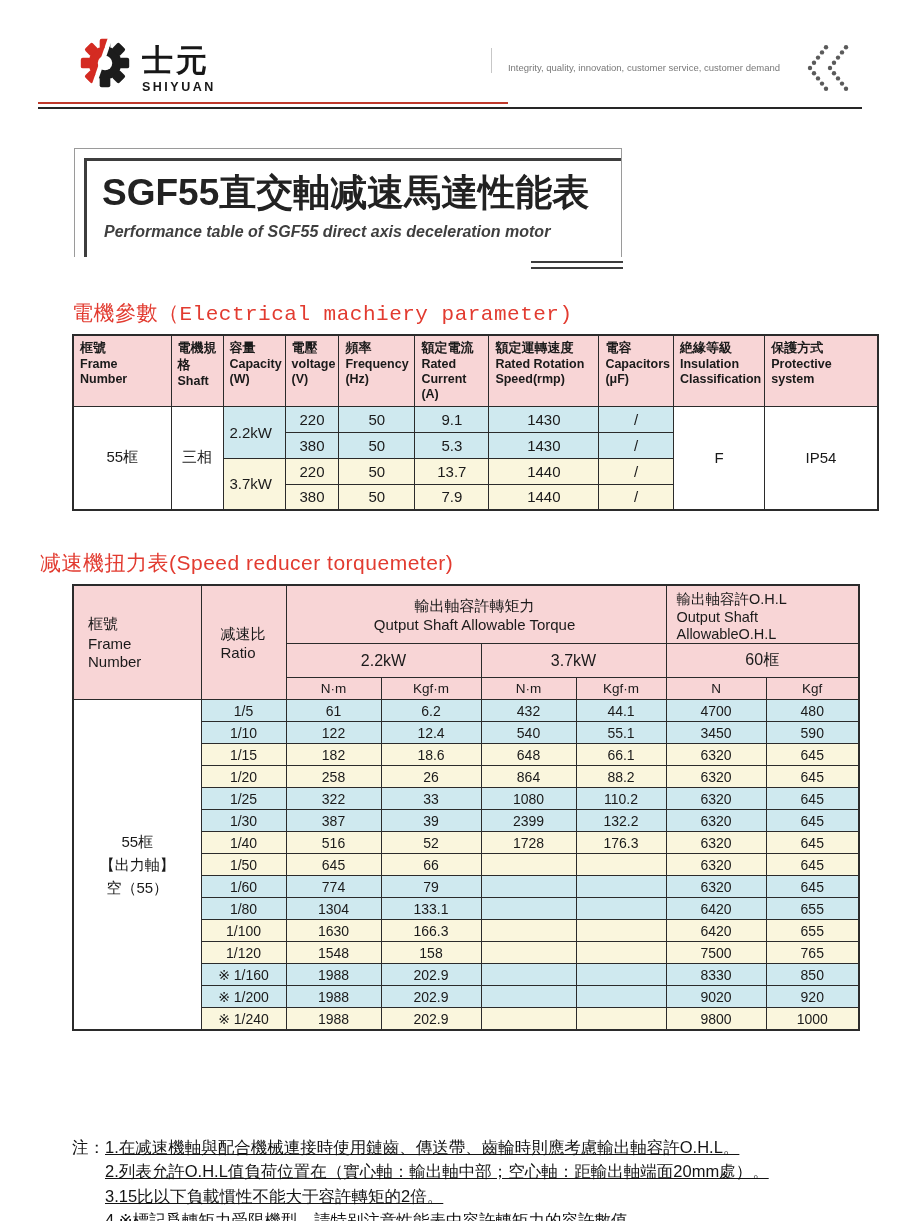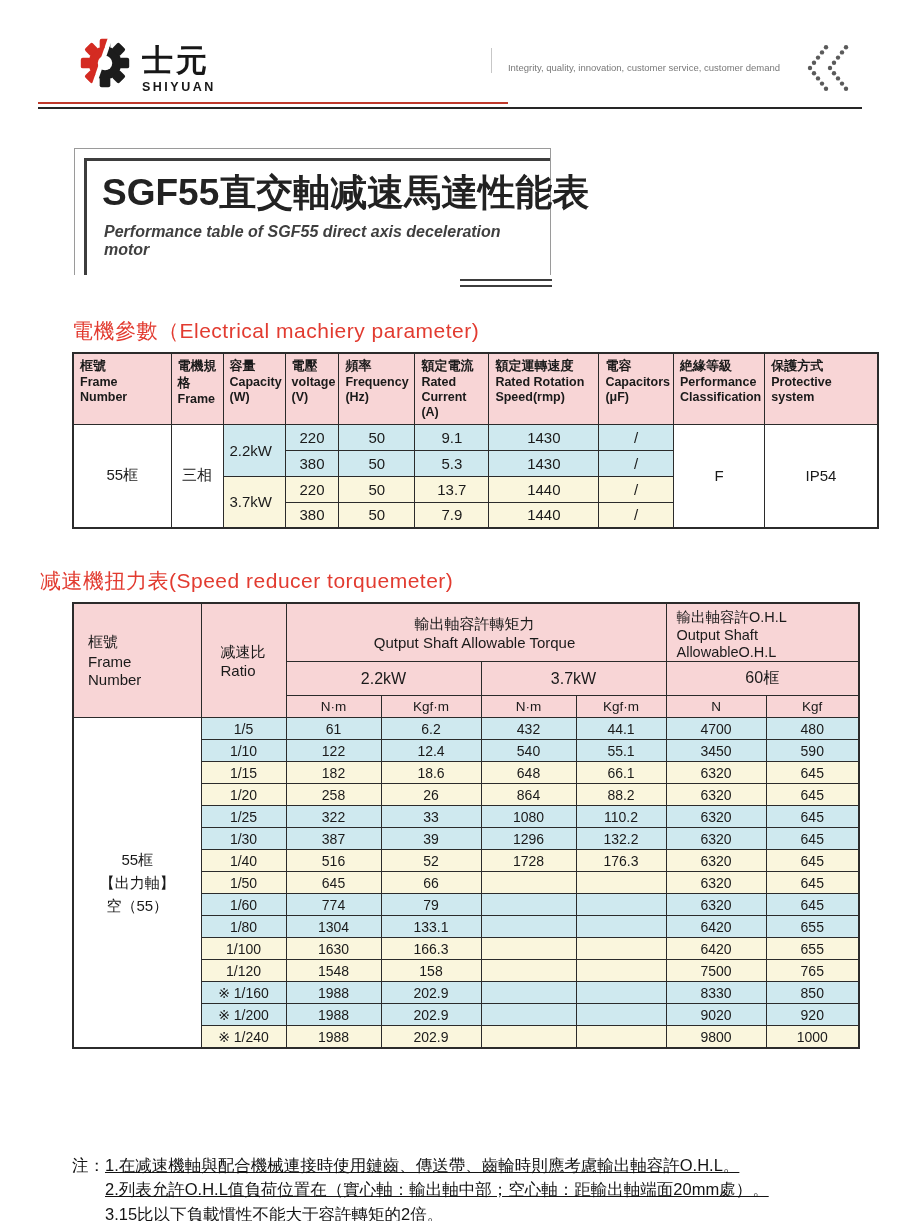--- a/index.html
+++ b/index.html
@@ -29,35 +29,35 @@
   .slogan-cn{font-size:15px;color:#4a4a4a;letter-spacing:1px;}
   .slogan-en{font-size:9.5px;color:#787878;margin-top:14px;}
   .chevrons{margin-left:24px;margin-top:10px;flex:0 0 auto;}
 
   .rule{position:relative;margin:8px 38px 0 38px;height:8px;}
   .rule-red{position:absolute;left:0;top:0;width:57%;height:2px;background:#c0392b;}
   .rule-black{position:absolute;left:0;top:5px;width:100%;height:2px;background:#262626;}
 
   
   .title-outer{
-    position:relative;margin:38px 0 0 74px;width:477px;
+    position:relative;margin:38px 0 0 74px;width:548px;
     border:1px solid #9a9a9a;border-bottom:none;
     padding:9px 0 0 9px;
   }
   .title-inner{border-left:3px solid #3d3d3d;border-top:3px solid #3d3d3d;padding:7px 14px 16px 15px;}
   .title-main{margin:0;font-size:37px;font-weight:bold;letter-spacing:0;white-space:nowrap;color:#222;}
   .title-sub{margin:5px 0 0 2px;font-size:16px;font-weight:bold;font-style:italic;color:#3f3f3f;}
   .title-outer::after{
     content:"";position:absolute;right:-2px;bottom:-12px;width:92px;height:4px;
     border-top:2px solid #3d3d3d;border-bottom:2px solid #3d3d3d;
   }
 
   
   .sec-heading{font-weight:normal;color:var(--red);font-size:21px;letter-spacing:0.5px;}
-  .sec1{margin:42px 0 7px 72px;}
+  .sec1{margin:42px 0 7px 72px;font-family:Liberation Mono, monospace;}
   .sec2{margin:38px 0 7px 40px;}
 
   
   table{border-collapse:collapse;table-layout:fixed;margin-left:72px;border:2px solid var(--border);}
   th,td{border:1px solid var(--border);overflow:hidden;}
   th{background:var(--pink);vertical-align:top;text-align:left;padding:4px 3px 3px 6px;}
 
   
   #t1 th{font-weight:bold;height:60px;}
   #t1 .cn{display:block;font-size:13px;line-height:1.3;}
@@ -182,21 +182,21 @@
         <col style="width:113px">
     </colgroup>
     <thead>
       <tr>
         <th>
             <span class="cn">框號</span>
             <span class="en">Frame Number</span>
           </th>
         <th>
             <span class="cn">電機規格</span>
-            <span class="en">Frame</span>
+            <span class="en">Shaft</span>
           </th>
         <th>
             <span class="cn">容量</span>
             <span class="en">Capacity (W)</span>
           </th>
         <th>
             <span class="cn">電壓</span>
             <span class="en">voltage (V)</span>
           </th>
         <th>
@@ -210,21 +210,21 @@
         <th>
             <span class="cn">額定運轉速度</span>
             <span class="en">Rated Rotation Speed(rmp)</span>
           </th>
         <th>
             <span class="cn">電容</span>
             <span class="en">Capacitors (μF)</span>
           </th>
         <th>
             <span class="cn">絶緣等級</span>
-            <span class="en">Performance Classification</span>
+            <span class="en">Insulation Classification</span>
           </th>
         <th>
             <span class="cn">保護方式</span>
             <span class="en">Protective system</span>
           </th>
       </tr>
     </thead>
     <tbody id="t1body">
         <tr>
           <td class="big" rowspan="4">55框</td>
@@ -358,21 +358,21 @@
           <td class="tone-blue">33</td>
           <td class="tone-blue">1080</td>
           <td class="tone-blue">110.2</td>
           <td class="tone-blue">6320</td>
           <td class="tone-blue">645</td>
         </tr>
         <tr>
           <td class="tone-blue">1/30</td>
           <td class="tone-blue">387</td>
           <td class="tone-blue">39</td>
-          <td class="tone-blue">1296</td>
+          <td class="tone-blue">2399</td>
           <td class="tone-blue">132.2</td>
           <td class="tone-blue">6320</td>
           <td class="tone-blue">645</td>
         </tr>
         <tr>
           <td class="tone-yellow">1/40</td>
           <td class="tone-yellow">516</td>
           <td class="tone-yellow">52</td>
           <td class="tone-yellow">1728</td>
           <td class="tone-yellow">176.3</td>

